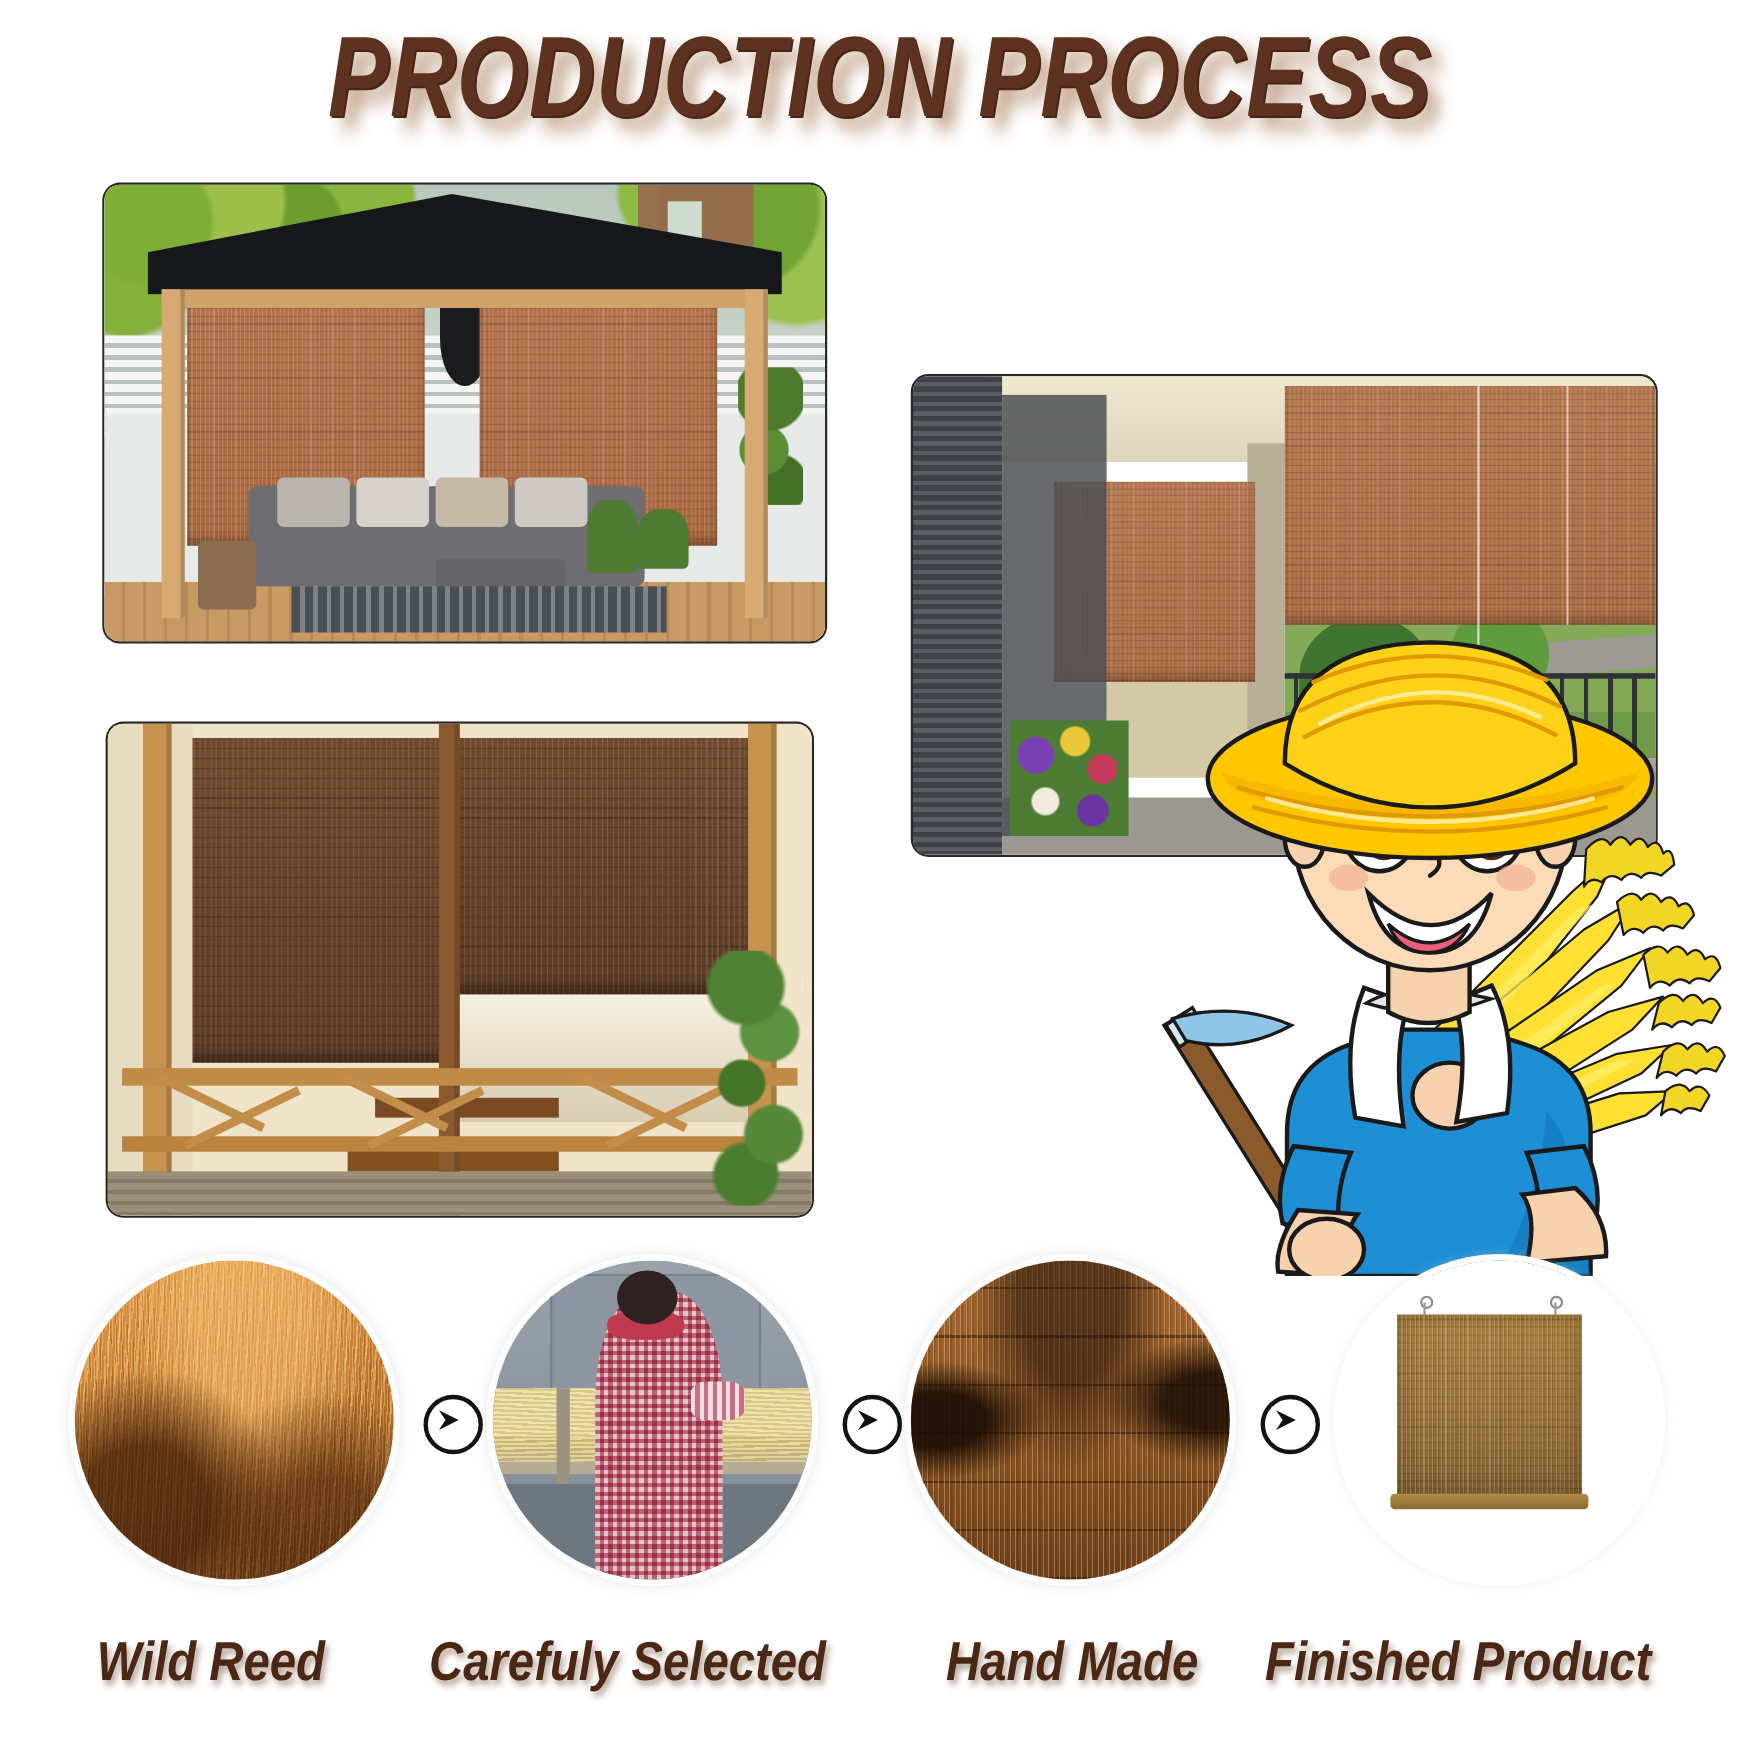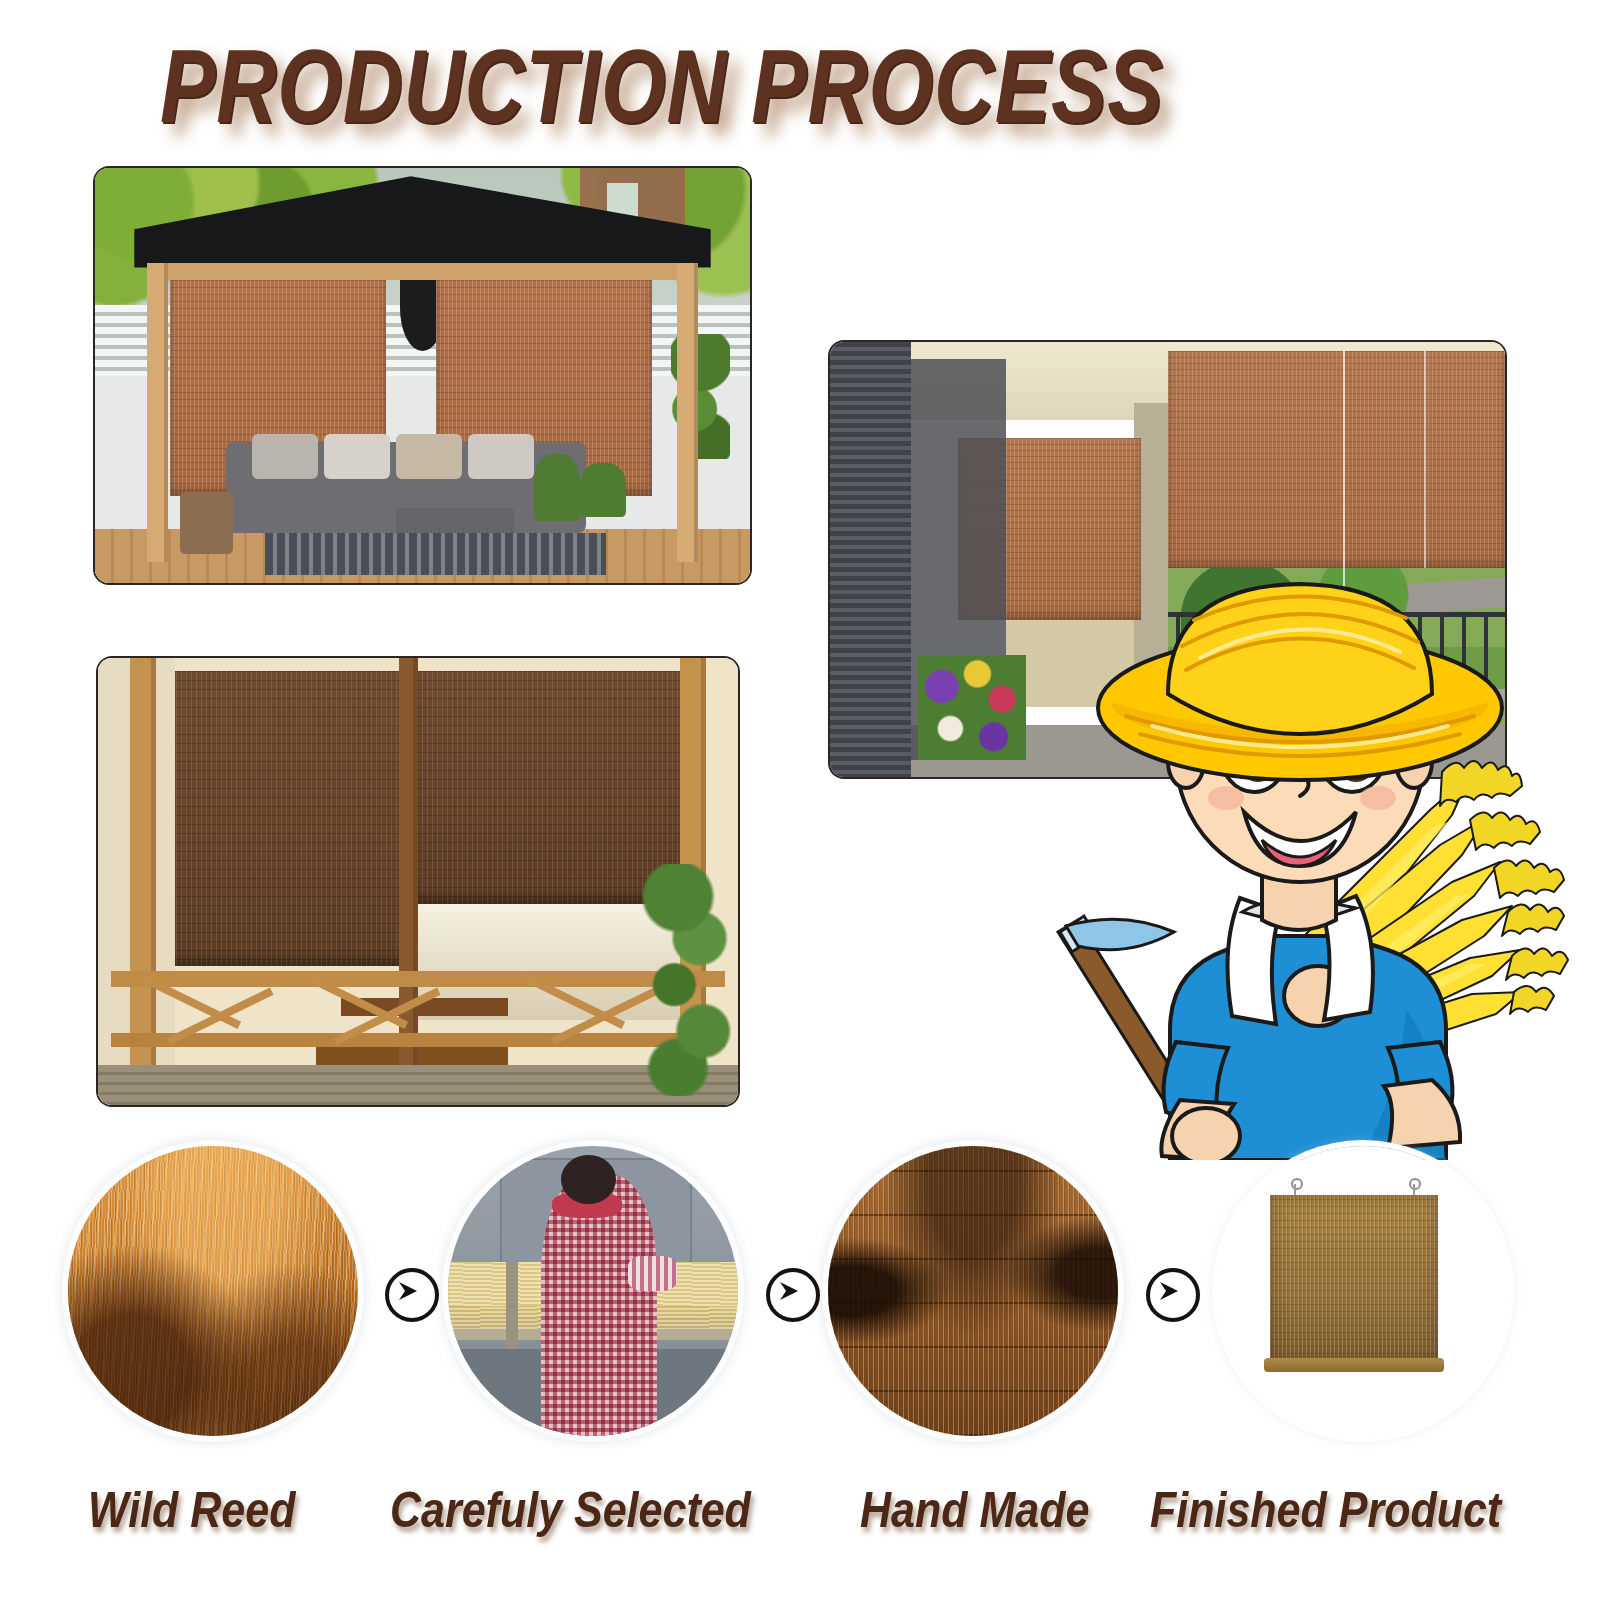--- a/index.html
+++ b/index.html
@@ -6,21 +6,21 @@
   body{
     width:1600px;height:1601px;
     background:#ffffff;
     font-family:"Liberation Sans", sans-serif;
     overflow:hidden;
     position:relative;
   }
   #stage{position:absolute;left:0;top:0;width:1600px;height:1601px;background:#fff;overflow:hidden;}
 
   
-  .title-wrap{position:absolute;left:0;top:14px;width:1476px;height:120px;margin-top:16px;}
+  .title-wrap{position:absolute;left:0;top:14px;width:1476px;height:120px;text-align:center;}
   .title-shadow{
     position:absolute;left:0;top:0;width:1600px;
     font-size:104px;line-height:112px;font-weight:bold;font-style:italic;
     letter-spacing:1px;
     color:#b08a6a;
     transform:scaleX(.80) translate(14px,12px);
     filter:blur(9px);
     opacity:.85;
     white-space:nowrap;
   }

